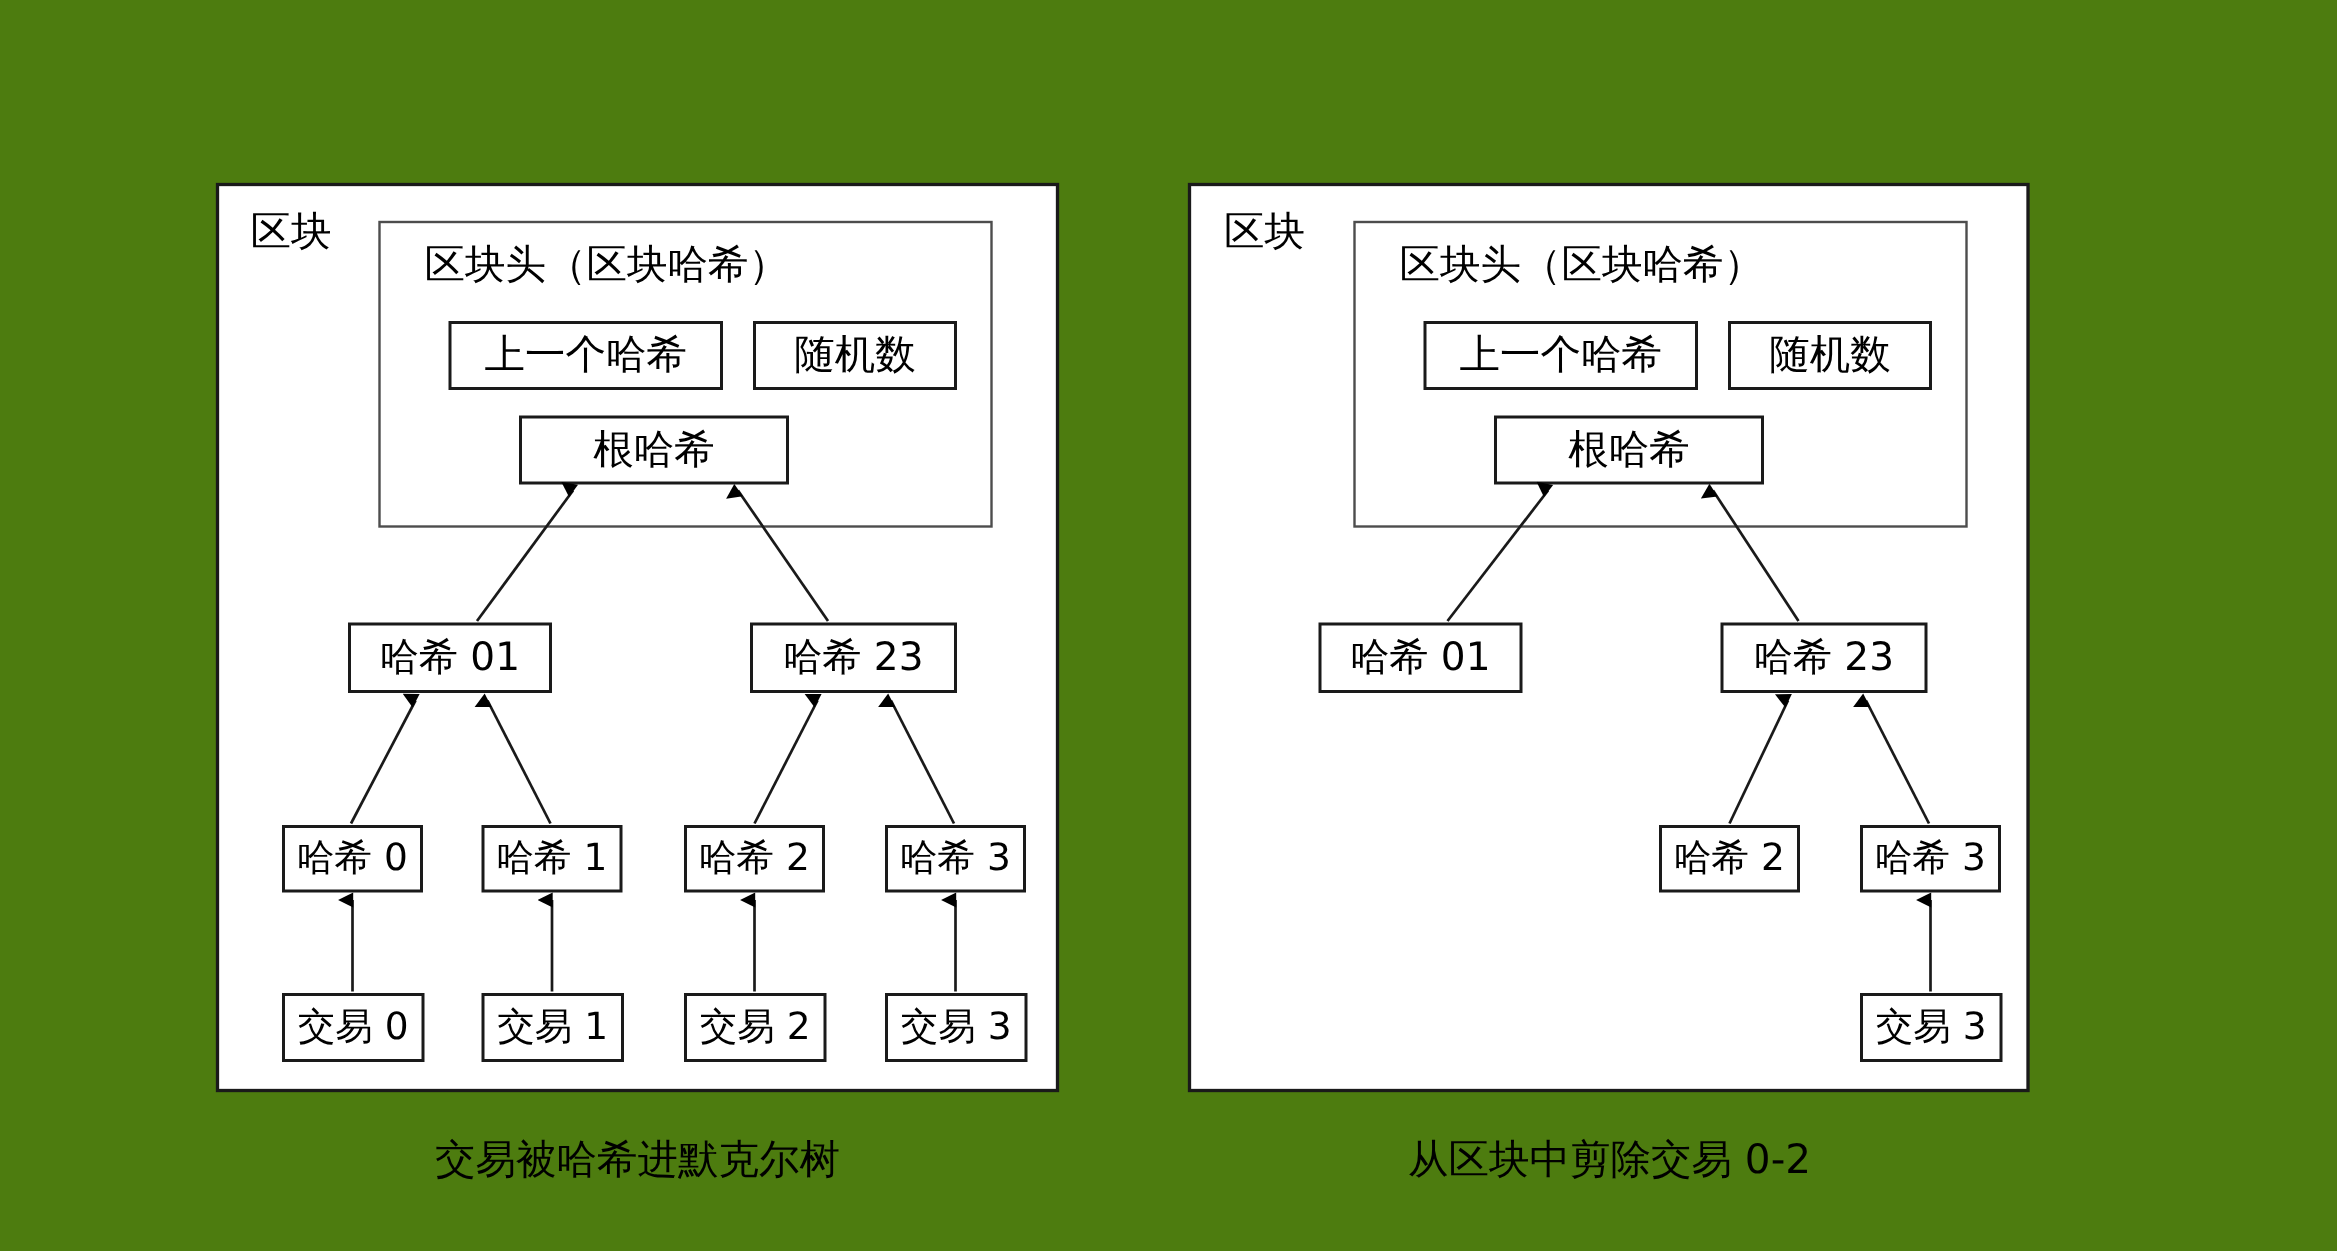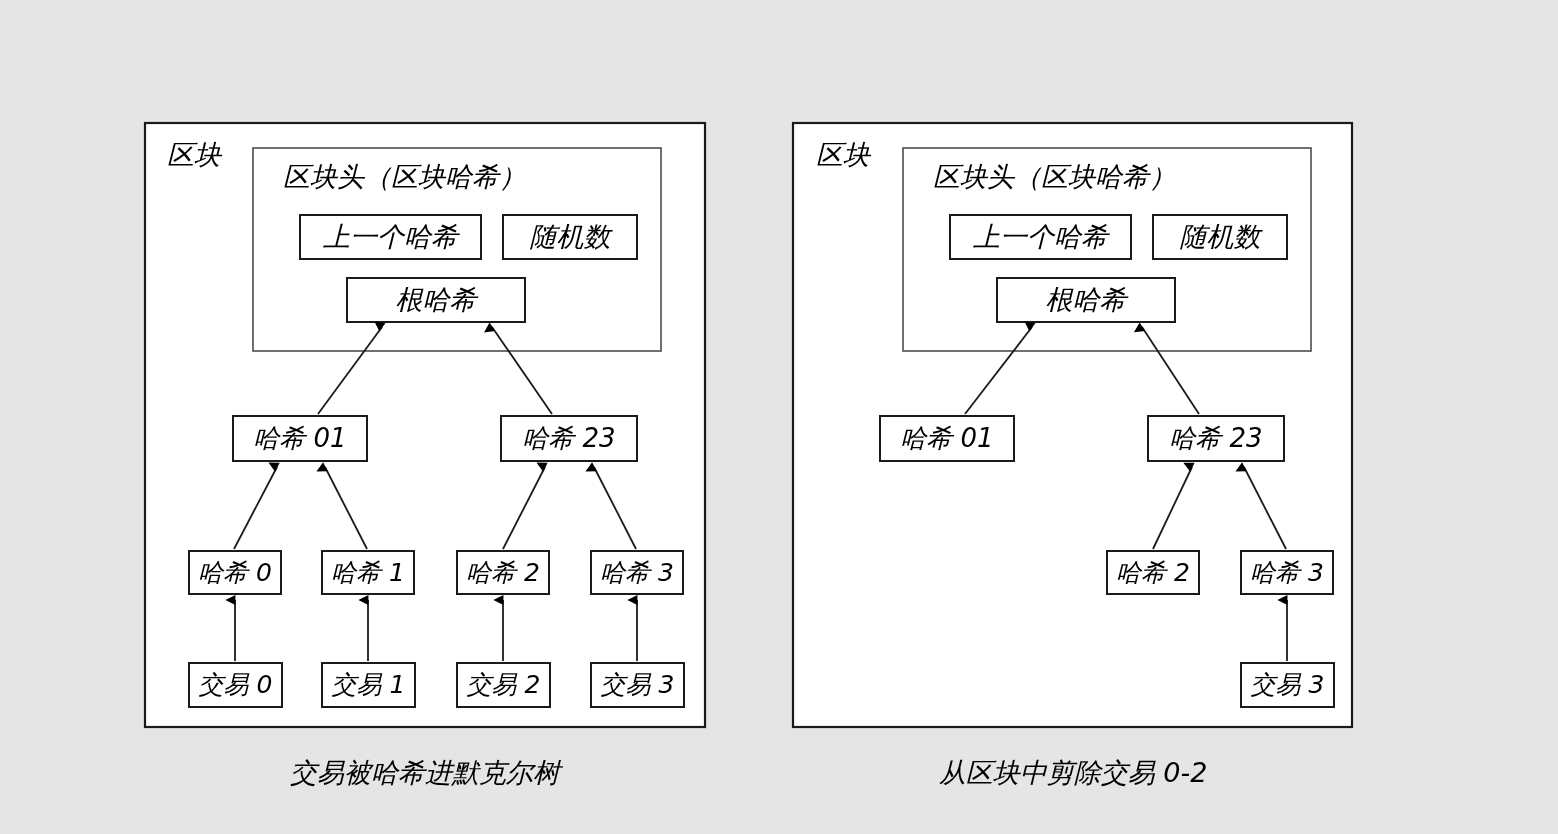--- a/index.html
+++ b/index.html
@@ -7,23 +7,22 @@
     padding: 0;
     background: #ffffff;
   }
   body {
     font-family: "DejaVu Sans", "Liberation Sans", sans-serif;
   }
   #canvas {
     position: relative;
     width: 1558px;
     height: 834px;
-    background: #e5e5e5;
+    background: #4d7c0f;
     overflow: hidden;
-    font-style: italic;
   }
   svg.diagram {
     position: absolute;
     top: 0;
     left: 0;
     width: 1558px;
     height: 834px;
   }
   .box-rect {
     fill: #ffffff;

